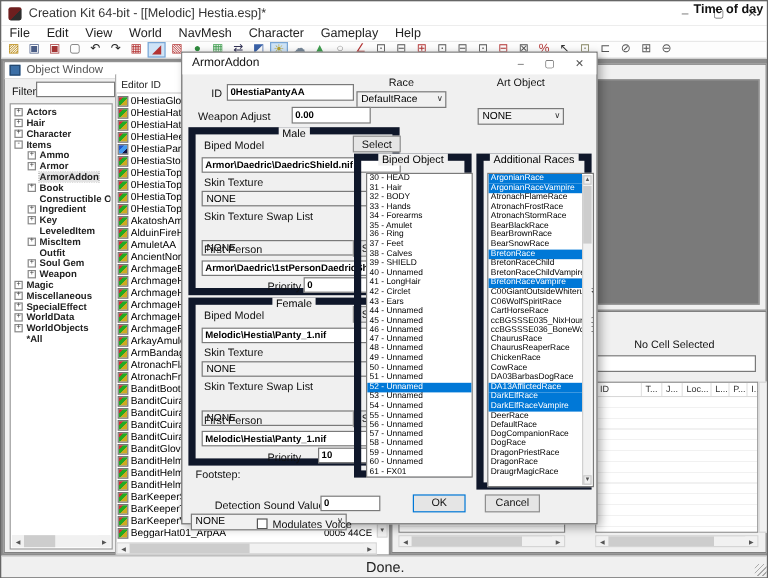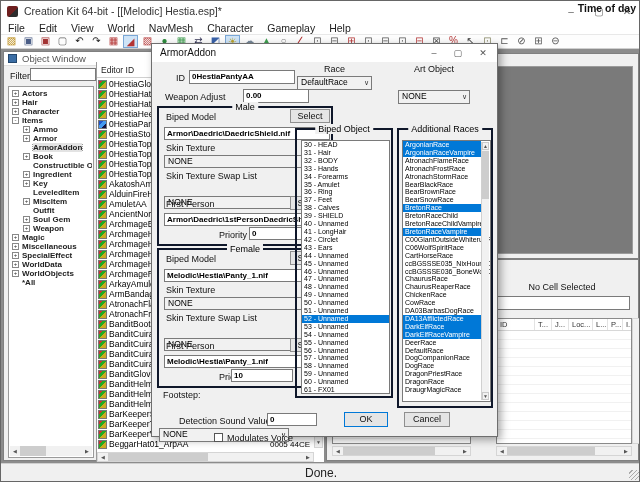--- a/index.html
+++ b/index.html
@@ -24,21 +24,21 @@
 
   .client { position:absolute; left:0; top:48px; width:640px; height:414px; }
 
   
   .lbl { font-size:9px; color:#111; white-space:nowrap; }
   .tin { background:#fff; border:1px solid #7a7a7a; font-size:8px; line-height:11px; padding:0 2px; white-space:nowrap; overflow:hidden; color:#000;font-weight:bold; }
   .cmb { background:#f1f1f1; border:1px solid #7a7a7a; font-size:8.5px; line-height:11px; padding:0 12px 0 3px; position:relative; white-space:nowrap; overflow:hidden; color:#000; }
   .cmb::after { content:"∨"; position:absolute; right:2px; top:0; font-size:7px; color:#333; }
   .btn { background:#e5e5e5; border:1px solid #8f8f8f; font-size:9px; color:#111; text-align:center; line-height:13px; }
   .btn.ok-btn { border:1px solid #0078d7; }
-  .grp { position:absolute; border:2px solid #0f172a; }
+  .grp { position:absolute; border:6px solid #0f172a; }
   .legend { position:absolute; top:-6px; left:50%; transform:translateX(-50%); background:#f0f0f0; padding:0 3px; font-size:9px; white-space:nowrap; }
   .cb { width:9px; height:9px; border:1px solid #555; background:#fff; display:inline-block; vertical-align:-1px; margin-right:4px; }
   .sb-ar { background:#f1f1f1; border:1px solid #c9c9c9; color:#555; font-size:5px; display:flex; align-items:center; justify-content:center; }
   .sb-th { background:#cdcdcd; }
 
   
   .object-window { position:absolute; left:2px; top:2px; width:320px; height:410px; background:#f0f0f0; border:1px solid #808080; }
   .ow-title { position:absolute; left:0; top:0; width:100%; height:14px; background:#fff; display:flex; align-items:center; border-bottom:1px solid #e0e0e0; }
   .ow-icon { width:9px; height:9px; margin:0 5px 0 4px; background:#3b6ea5; border:1px solid #23476e; flex:none; }
   .ow-title span { font-size:9.5px; color:#555; }
@@ -551,21 +551,21 @@
       <div class="btn abs" style="left:131px; top:1px; width:40px; height:14px;">Select</div>
       <div class="tin abs" style="left:5px; top:19px; width:166px; height:13px;">Melodic\Hestia\Panty_1.nif</div>
       <div class="lbl abs" style="left:7px; top:35px;">Skin Texture</div>
       <div class="cmb abs" style="left:5px; top:47px; width:166px; height:13px;">NONE</div>
       <div class="lbl abs" style="left:7px; top:63px;">Skin Texture Swap List</div>
       <div class="cmb abs" style="left:5px; top:75px; width:166px; height:13px;">NONE</div>
       <div class="lbl abs" style="left:7px; top:91px;">First Person</div>
       <div class="btn abs" style="left:131px; top:88px; width:40px; height:14px;">Select</div>
       <div class="tin abs" style="left:5px; top:105px; width:166px; height:13px;">Melodic\Hestia\Panty_1.nif</div>
       <div class="lbl abs" style="left:60px; top:122px;">Priority</div>
-      <div class="tin abs" style="left:72px; top:119px; width:62px; height:13px;">10</div>
+      <div class="tin abs" style="left:102px; top:119px; width:62px; height:13px;">10</div>
     </div>
 
     <div class="lbl abs" style="left:11px; top:346px;">Footstep:</div>
     <div class="cmb abs" style="left:7px; top:356px; width:130px; height:14px;">NONE</div>
     <div class="lbl abs" style="left:27px; top:372px;">Detection Sound Value</div>
     <div class="tin abs" style="left:115px; top:369px; width:50px; height:13px;">0</div>
     <div class="abs" style="left:62px; top:383px;">
       <span class="cb"></span><span class="lbl">Modulates Voice</span>
     </div>
 

